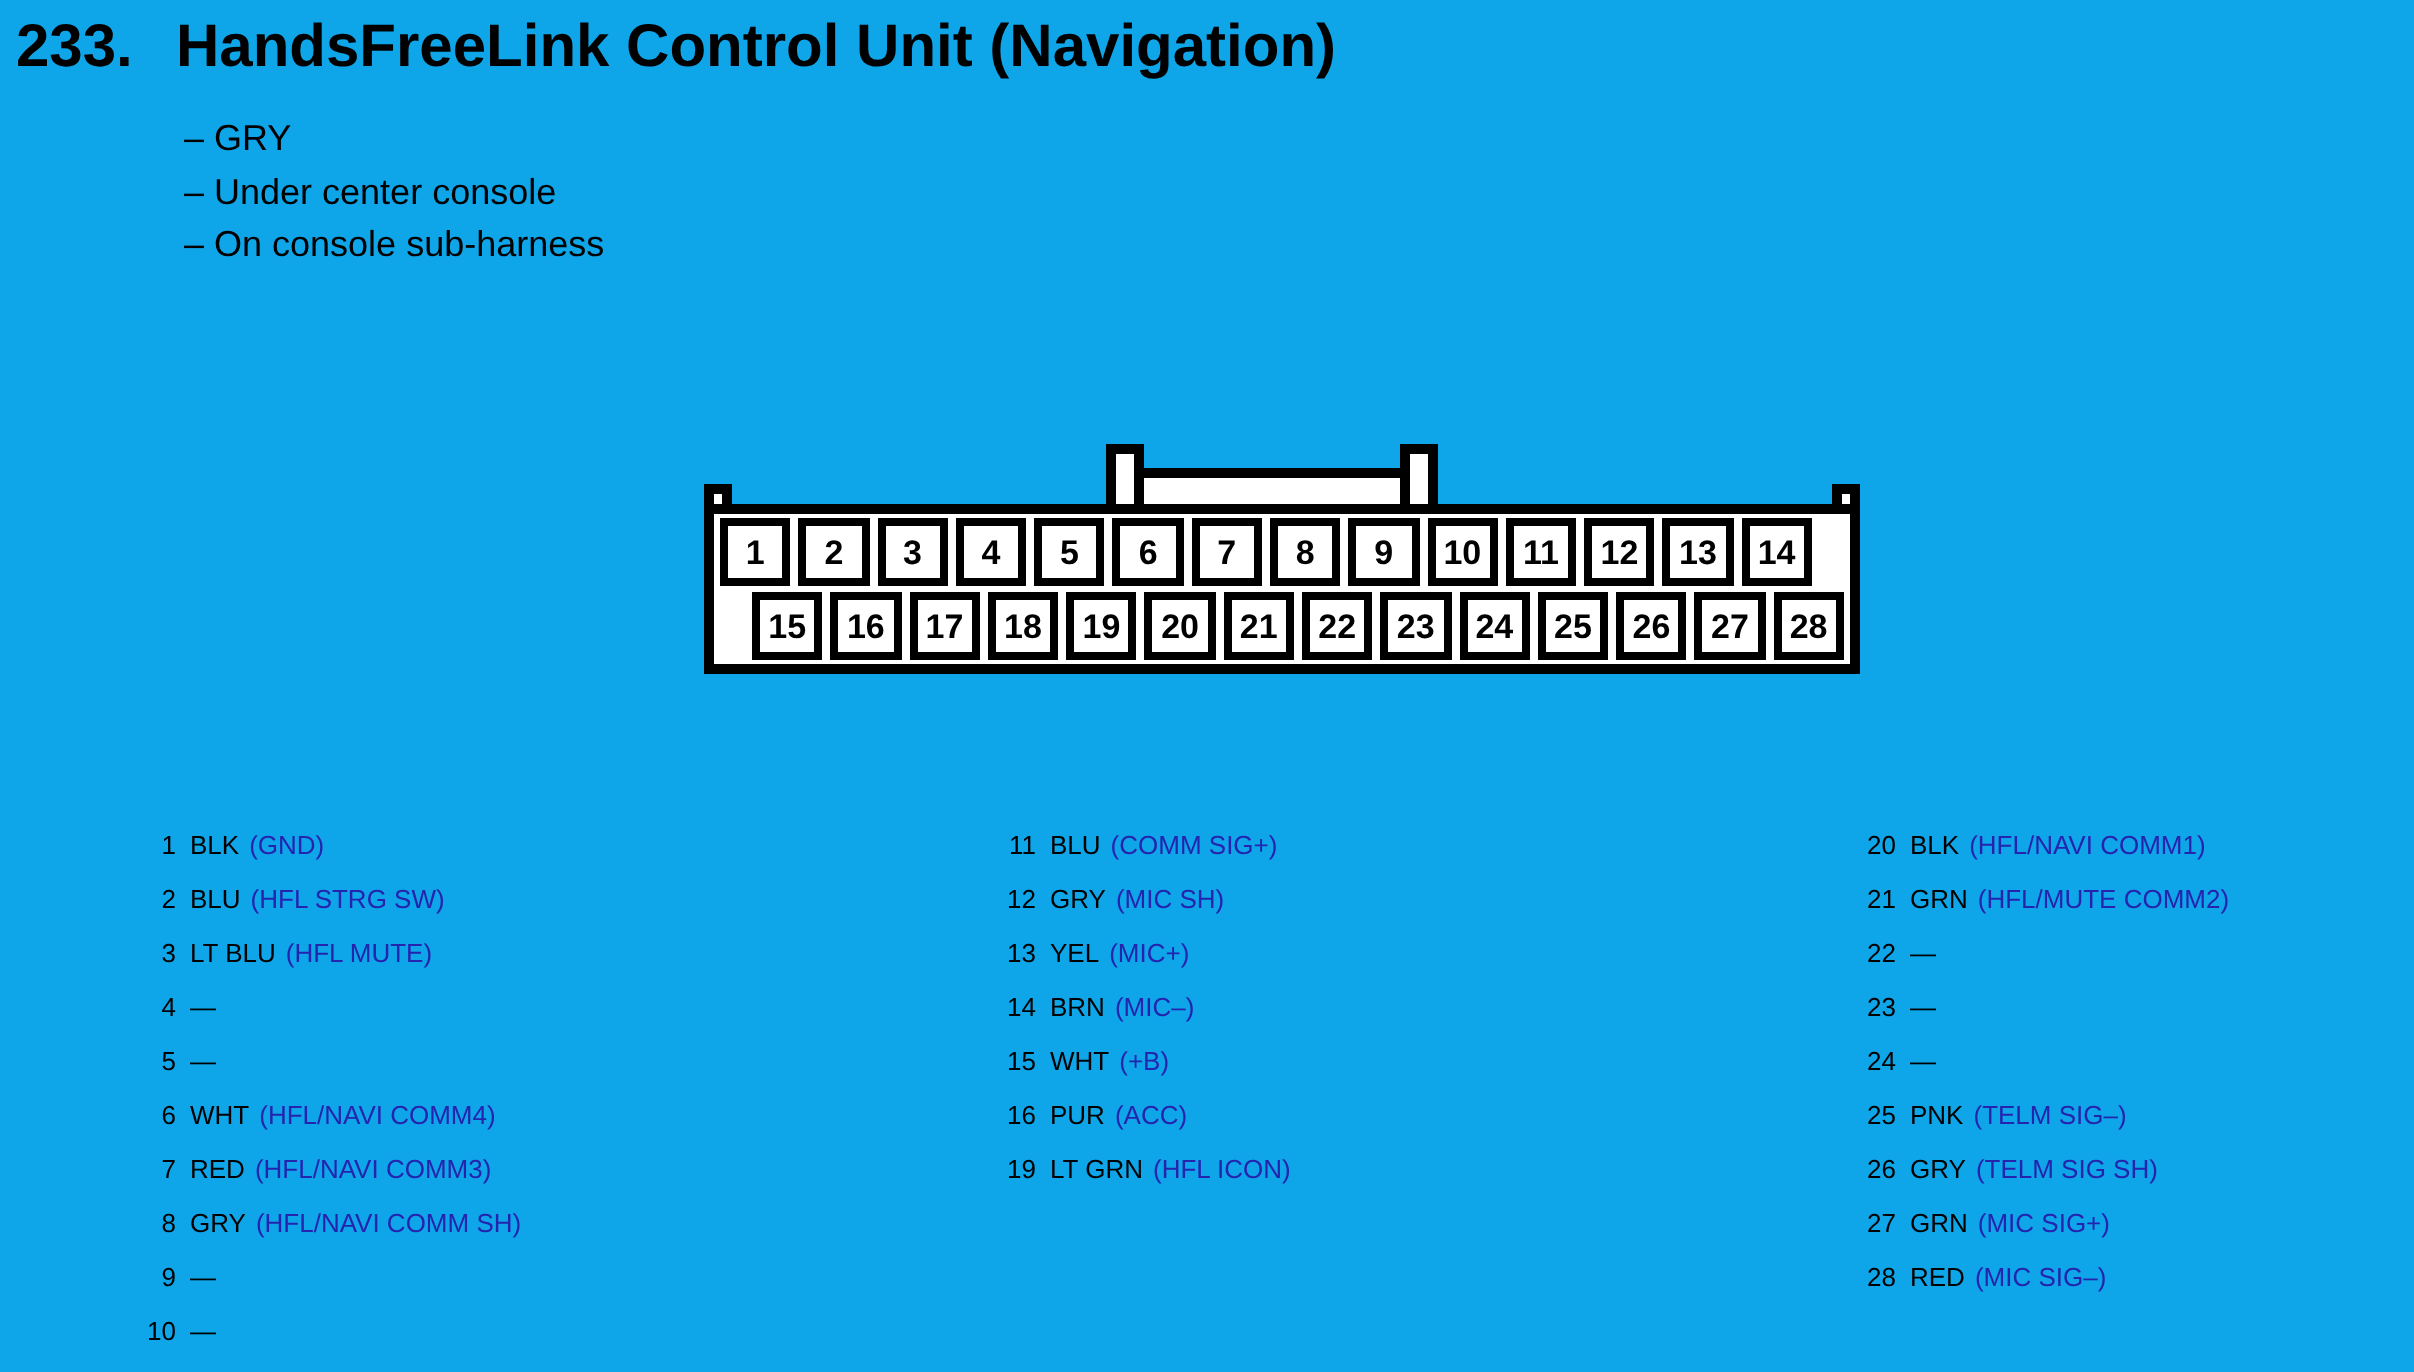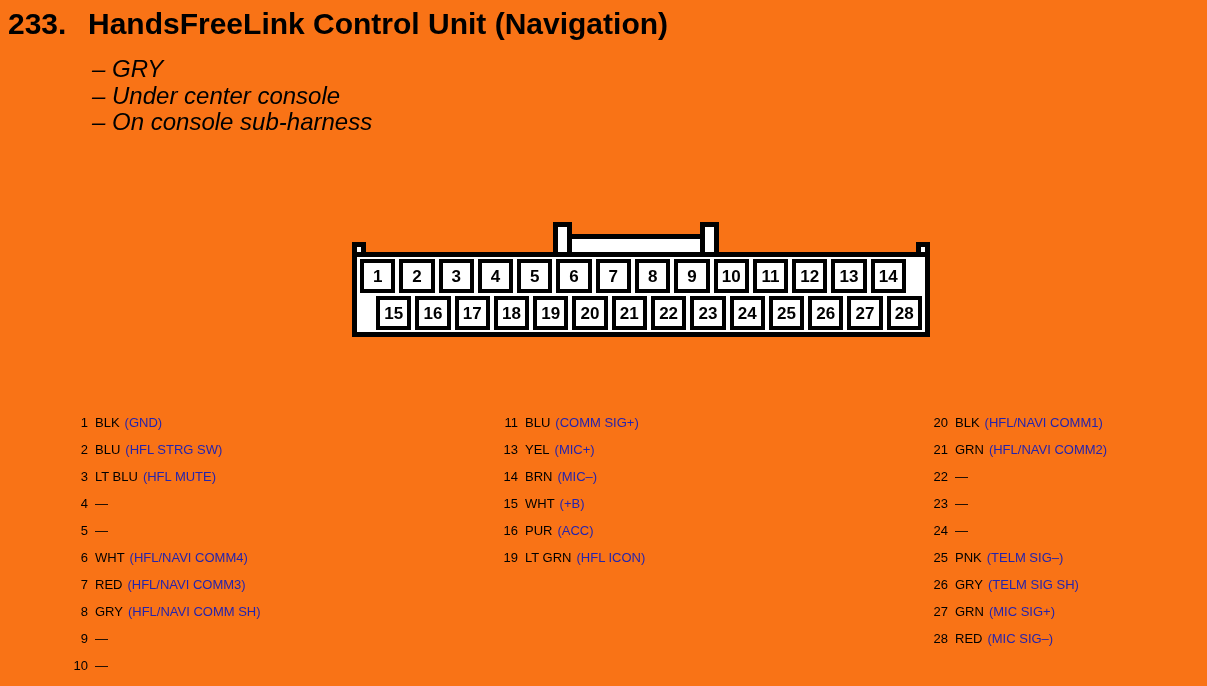--- a/index.html
+++ b/index.html
@@ -1,25 +1,25 @@
 <!DOCTYPE html>
 <html style="--signal-blue: #2424ae;"><head>
 <meta charset="utf-8">
 <style>
   html,body{margin:0;padding:0;background:#ffffff;}
   .page{
-    position:relative;width:1207px;height:686px;background:#f97316;
+    position:relative;width:1207px;height:686px;background:#0ea5e9;
     font-family:"Liberation Sans",sans-serif;color:#000;overflow:hidden;
   }
   
   .header{position:absolute;left:8px;top:6px;display:flex;font-weight:700;font-size:30px;line-height:36px;}
   .section-number{display:inline-block;width:80px;}
   .page-title{font-size:30px;margin:0;font-weight:700;line-height:36px;}
   
-  .bullets{position:absolute;left:92px;top:56px;font-size:24px;line-height:26.5px;font-style:italic;}
+  .bullets{position:absolute;left:92px;top:56px;font-size:18px;line-height:26.5px;}
   
   .connector{position:absolute;left:352px;top:222px;width:578px;height:115px;}
   .latch-post{position:absolute;top:0;width:19px;height:32px;background:#fff;
     border:5px solid #000;border-bottom:none;box-sizing:border-box;z-index:3;}
   .latch-post.left{left:201px;}
   .latch-post.right{left:348px;}
   .latch-bar{position:absolute;left:220px;top:12px;width:128px;height:20px;background:#fff;
     border-top:5px solid #000;box-sizing:border-box;z-index:2;}
   .corner-tab{position:absolute;top:20px;width:14px;height:12px;background:#fff;
     border:5px solid #000;border-bottom:none;box-sizing:border-box;z-index:1;}
@@ -110,30 +110,31 @@
     <div class="pin-row"><span class="pin-num">5</span><span class="wire">—</span><span class="signal"></span></div>
     <div class="pin-row"><span class="pin-num">6</span><span class="wire">WHT</span><span class="signal">(HFL/NAVI COMM4)</span></div>
     <div class="pin-row"><span class="pin-num">7</span><span class="wire">RED</span><span class="signal">(HFL/NAVI COMM3)</span></div>
     <div class="pin-row"><span class="pin-num">8</span><span class="wire">GRY</span><span class="signal">(HFL/NAVI COMM SH)</span></div>
     <div class="pin-row"><span class="pin-num">9</span><span class="wire">—</span><span class="signal"></span></div>
     <div class="pin-row"><span class="pin-num">10</span><span class="wire">—</span><span class="signal"></span></div>
   </div>
 
   <div class="pin-col c2">
     <div class="pin-row"><span class="pin-num">11</span><span class="wire">BLU</span><span class="signal">(COMM SIG+)</span></div>
+    <div class="pin-row"><span class="pin-num">12</span><span class="wire">GRY</span><span class="signal">(MIC SH)</span></div>
     <div class="pin-row"><span class="pin-num">13</span><span class="wire">YEL</span><span class="signal">(MIC+)</span></div>
     <div class="pin-row"><span class="pin-num">14</span><span class="wire">BRN</span><span class="signal">(MIC–)</span></div>
     <div class="pin-row"><span class="pin-num">15</span><span class="wire">WHT</span><span class="signal">(+B)</span></div>
     <div class="pin-row"><span class="pin-num">16</span><span class="wire">PUR</span><span class="signal">(ACC)</span></div>
     <div class="pin-row"><span class="pin-num">19</span><span class="wire">LT GRN</span><span class="signal">(HFL ICON)</span></div>
   </div>
 
   <div class="pin-col c3">
     <div class="pin-row"><span class="pin-num">20</span><span class="wire">BLK</span><span class="signal">(HFL/NAVI COMM1)</span></div>
-    <div class="pin-row"><span class="pin-num">21</span><span class="wire">GRN</span><span class="signal">(HFL/NAVI COMM2)</span></div>
+    <div class="pin-row"><span class="pin-num">21</span><span class="wire">GRN</span><span class="signal">(HFL/MUTE COMM2)</span></div>
     <div class="pin-row"><span class="pin-num">22</span><span class="wire">—</span><span class="signal"></span></div>
     <div class="pin-row"><span class="pin-num">23</span><span class="wire">—</span><span class="signal"></span></div>
     <div class="pin-row"><span class="pin-num">24</span><span class="wire">—</span><span class="signal"></span></div>
     <div class="pin-row"><span class="pin-num">25</span><span class="wire">PNK</span><span class="signal">(TELM SIG–)</span></div>
     <div class="pin-row"><span class="pin-num">26</span><span class="wire">GRY</span><span class="signal">(TELM SIG SH)</span></div>
     <div class="pin-row"><span class="pin-num">27</span><span class="wire">GRN</span><span class="signal">(MIC SIG+)</span></div>
     <div class="pin-row"><span class="pin-num">28</span><span class="wire">RED</span><span class="signal">(MIC SIG–)</span></div>
   </div>
 
 </div>

